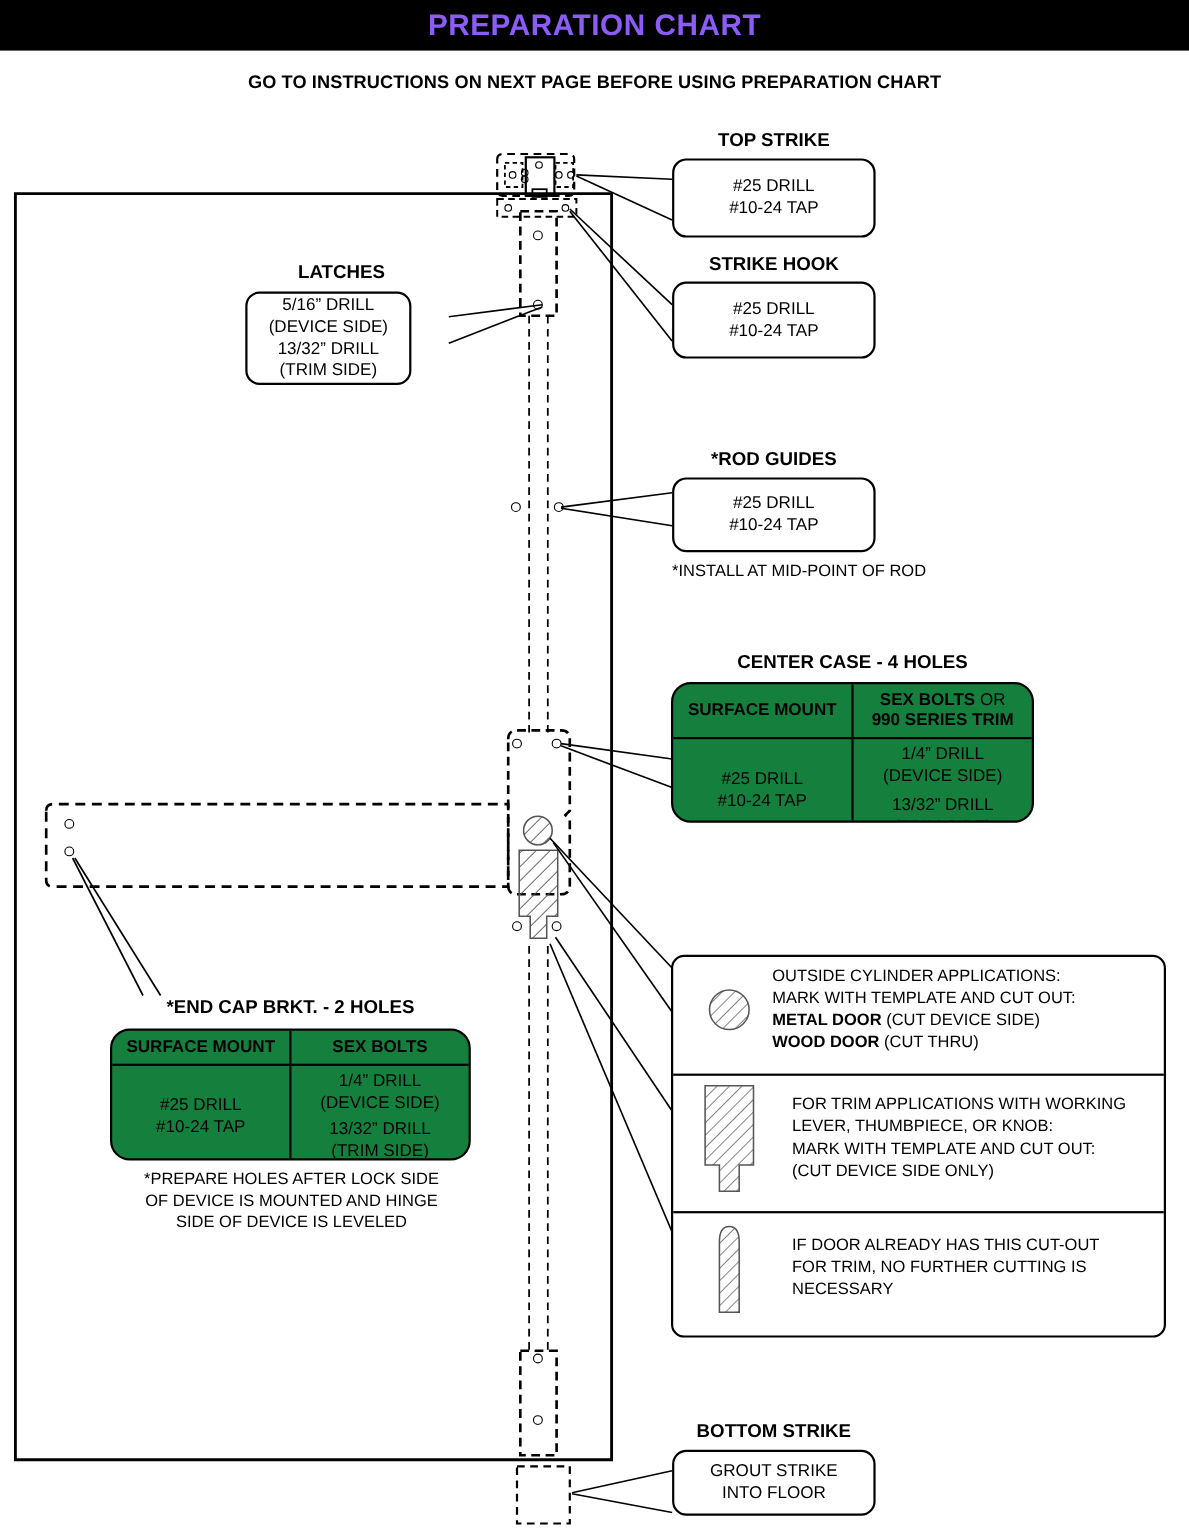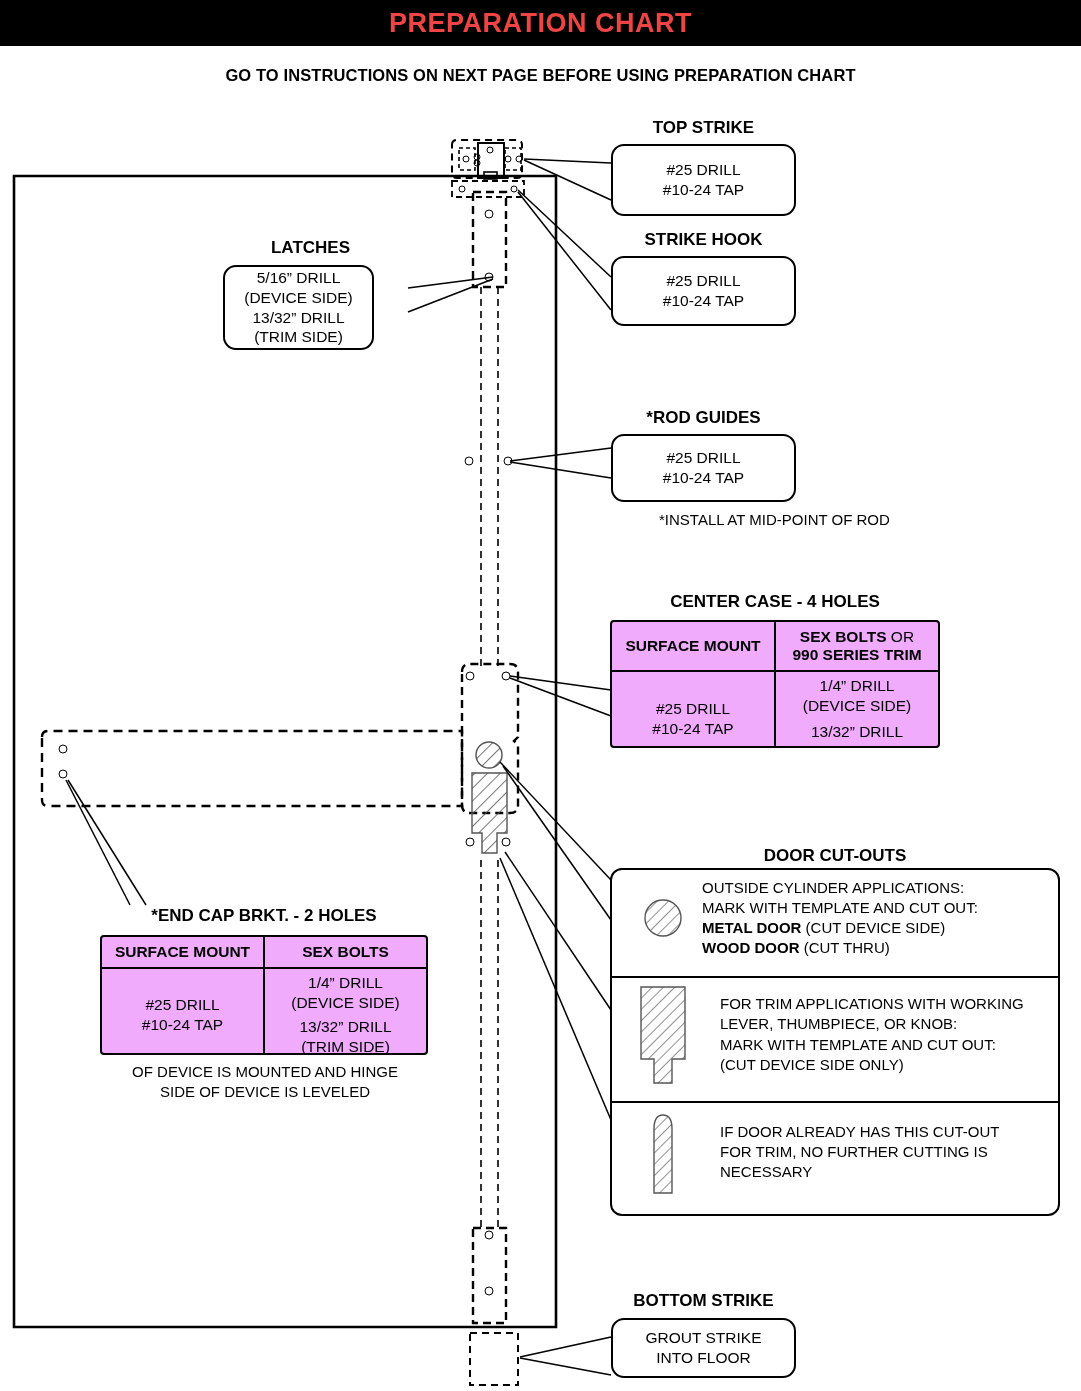--- a/index.html
+++ b/index.html
@@ -2,33 +2,33 @@
 <html><head>
 <meta charset="utf-8">
 <style>
   html,body{margin:0;padding:0;background:#fff;}
   body{width:1081px;height:1391px;position:relative;
        font-family:"Liberation Sans",sans-serif;color:#000;overflow:hidden;}
   .page{position:absolute;inset:0;}
 
   
   .titlebar{position:absolute;left:0;top:0;width:1081px;height:46px;background:#000;}
-  .titlebar span{display:block;text-align:center;color:#ef4444;font-weight:bold;
+  .titlebar span{display:block;text-align:center;color:#8b5cf6;font-weight:bold;
        font-size:27px;line-height:46px;letter-spacing:.5px;}
   .subtitle{position:absolute;left:0;top:66px;width:1081px;text-align:center;
        font-weight:bold;font-size:16.5px;letter-spacing:.1px;}
   .hd{position:absolute;font-weight:bold;font-size:17px;text-align:center;white-space:nowrap;}
   .callout{position:absolute;border:2.2px solid #000;border-radius:13px;background:#fff;
        display:flex;flex-direction:column;align-items:center;justify-content:center;
        font-size:15.5px;line-height:1.28;text-align:center;box-sizing:border-box;}
   .callout div{white-space:nowrap;}
   .note{position:absolute;font-size:15px;text-align:center;line-height:1.3;white-space:nowrap;}
 
   
-  .tbl{position:absolute;border:2.2px solid #000;border-radius:4px;background:#f0abfc;
+  .tbl{position:absolute;border:2.2px solid #000;border-radius:18px;background:#15803d;
        box-sizing:border-box;overflow:hidden;}
   .tbl table{border-collapse:collapse;width:100%;height:100%;}
   .tbl th{font-size:15.5px;font-weight:bold;text-align:center;padding:6px 4px;
        border-bottom:2.2px solid #000;line-height:1.15;}
   .tbl td{font-size:15.5px;text-align:center;vertical-align:middle;line-height:1.3;padding:4px;}
   .tbl th.left,.tbl td.left{border-right:2.2px solid #000;}
 
   
   svg.draw{position:absolute;left:0;top:0;width:1081px;height:1391px;pointer-events:none;}
 
@@ -170,21 +170,21 @@
     <div>(DEVICE SIDE)</div>
     <div>13/32” DRILL</div>
     <div>(TRIM SIDE)</div>
   </div>
 
   <div class="hd" style="left:611px;top:408px;width:185px;">*ROD GUIDES</div>
   <div class="callout" style="left:611px;top:434px;width:185px;height:68px;">
     <div>#25 DRILL</div>
     <div>#10-24 TAP</div>
   </div>
-  <div class="note" style="left:611px;top:510px;width:300px;text-align:left;margin-left:48px;">*INSTALL AT MID-POINT OF ROD</div>
+  <div class="note" style="left:611px;top:510px;width:300px;text-align:left;">*INSTALL AT MID-POINT OF ROD</div>
 
   <div class="hd" style="left:610px;top:592px;width:330px;">CENTER CASE - 4 HOLES</div>
   <div class="tbl" style="left:610px;top:620px;width:330px;height:128px;">
     <table>
       <tbody>
           <tr>
         <th class="left" style="width:50%;">SURFACE MOUNT</th>
         <th style="width:50%;">
           <span>SEX BOLTS</span><span style="font-weight:normal;"> OR</span><br>
           <span>990 SERIES TRIM</span>
@@ -225,25 +225,25 @@
           <div>(DEVICE SIDE)</div>
           <div style="height:4px;"></div>
           <div>13/32” DRILL</div>
           <div>(TRIM SIDE)</div>
         </td>
       </tr>
     </tbody>
       </table>
   </div>
   <div class="note" style="left:90px;top:1062px;width:350px;">
+    <div>*PREPARE HOLES AFTER LOCK SIDE</div>
     <div>OF DEVICE IS MOUNTED AND HINGE</div>
     <div>SIDE OF DEVICE IS LEVELED</div>
   </div>
 
-  <div class="hd" style="left:610px;top:846px;width:450px;">DOOR CUT-OUTS</div>
   <div class="dco">
 
     <div class="dco-row" style="height:106px;">
       <div class="dco-icon">
         <svg width="46" height="46" viewBox="0 0 46 46">
           <defs>
               <pattern id="h2" width="8" height="8" patternTransform="rotate(45)" patternUnits="userSpaceOnUse">
             <line x1="0" y1="0" x2="0" y2="8" stroke="#555" stroke-width="1.3"></line>
               </pattern>
             </defs>

